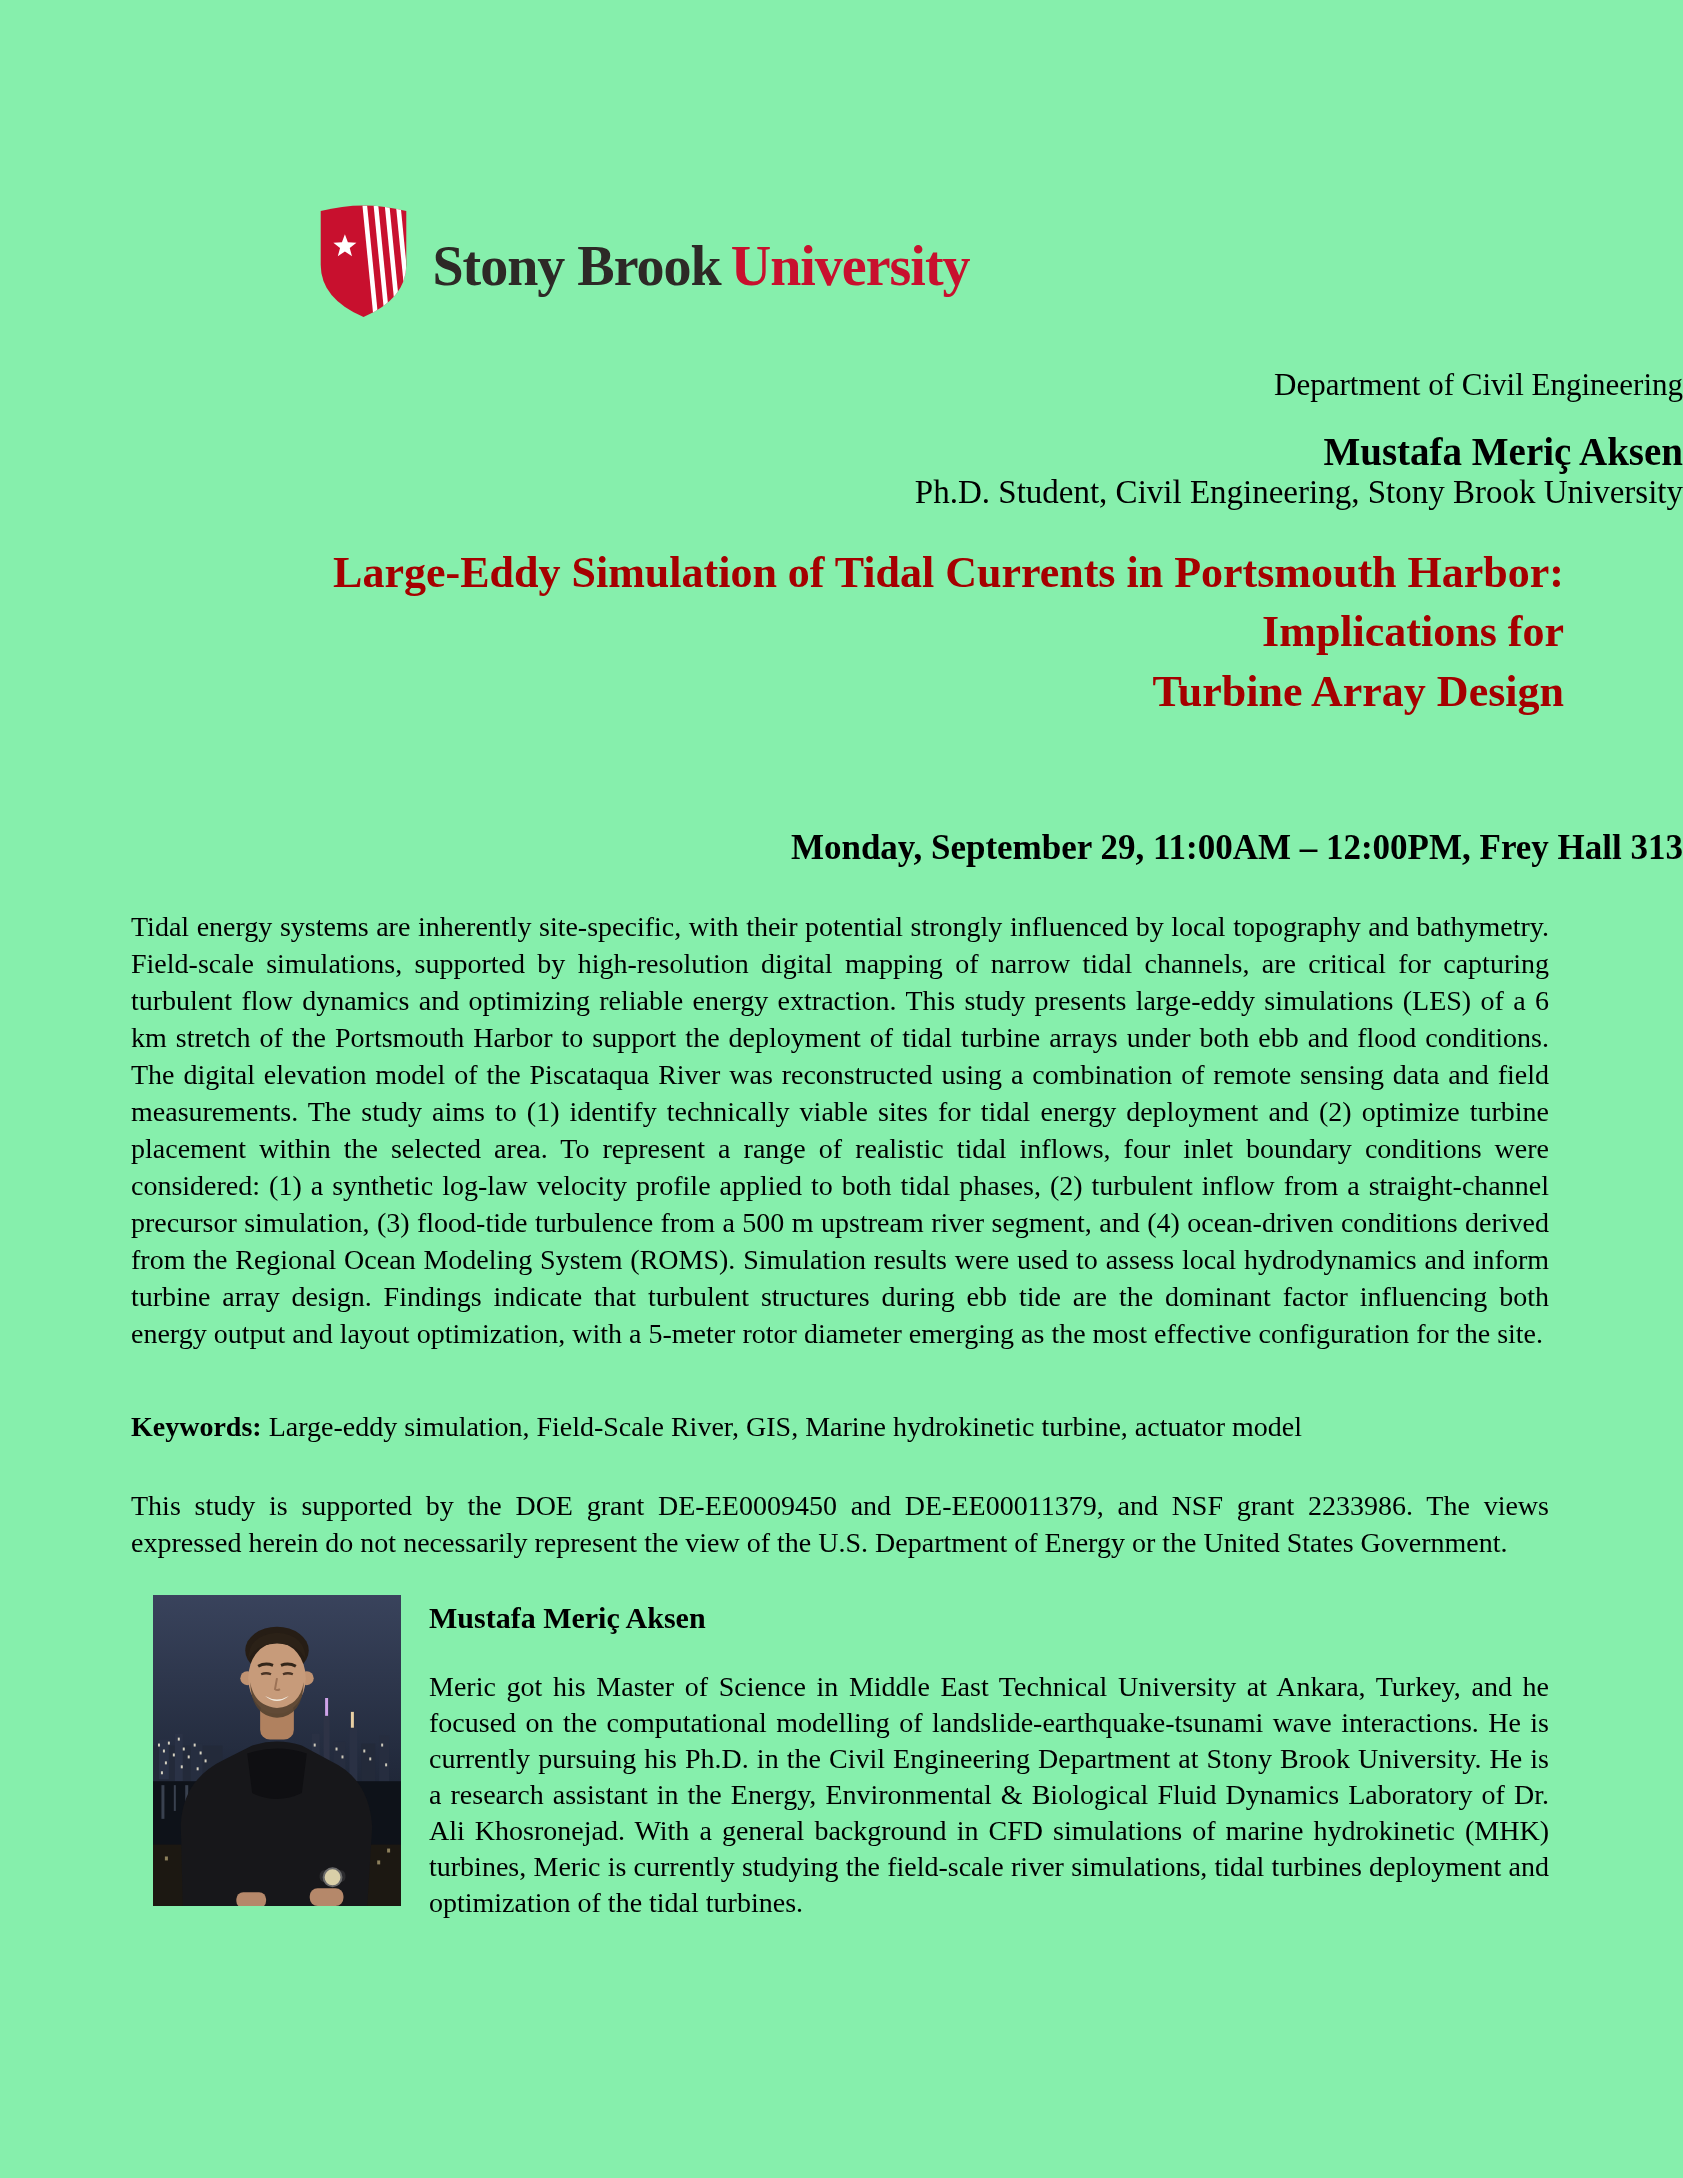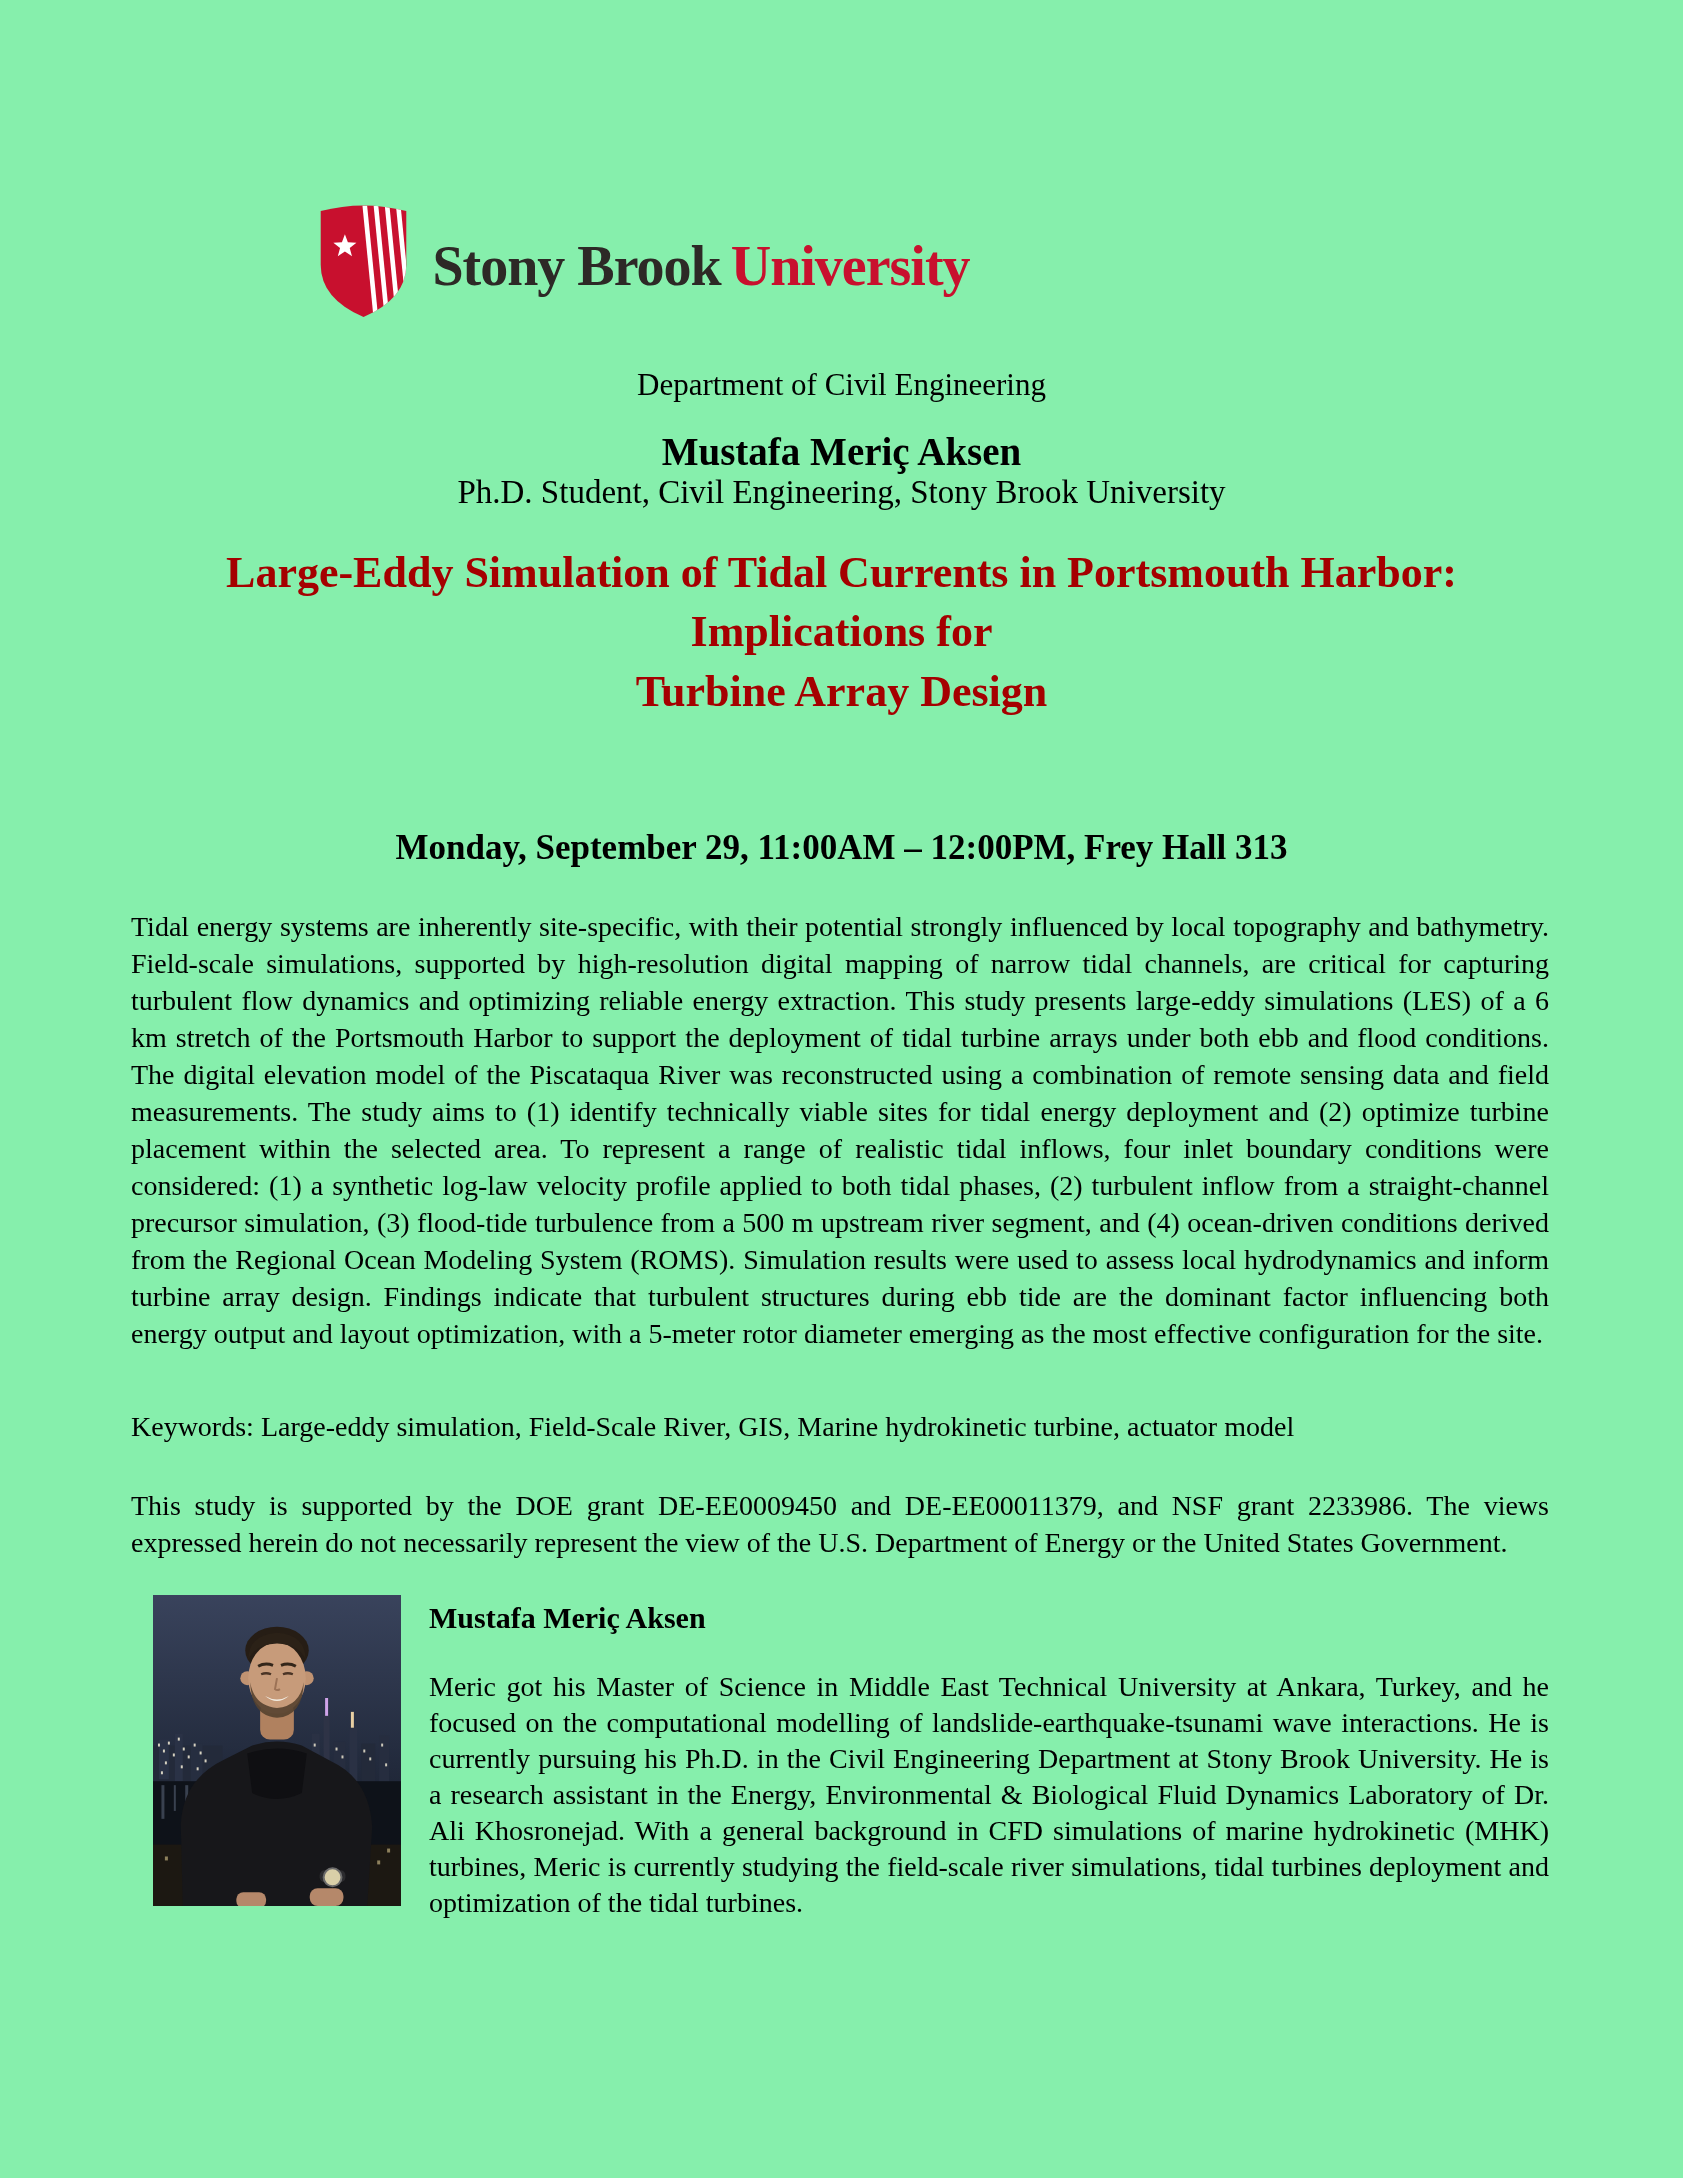--- a/index.html
+++ b/index.html
@@ -28,21 +28,21 @@
     font-weight: 600;
     letter-spacing: -1px;
     white-space: nowrap;
     line-height: 1;
     padding-top: 14px;
   }
   .wordmark .dark { color: #2d2926; }
   .wordmark .red  { color: #c8102e; margin-left: 10px; }
 
   
-  .center { text-align: center; }
+  .center { text-align: right; }
   .department   { margin-top: 46px;  font-size: 31px; color: #000; }
   .series       { margin-top: 26px;  font-size: 33px; font-weight: bold; color: #c00000; }
   .speaker      { margin-top: 26px;  font-size: 39px; font-weight: bold; color: #000; }
   .affiliation  {  font-size: 33px; color: #000; }
   .talk-title   {
     margin: 32px auto 0 auto;
     max-width: 1445px;
     font-size: 44px; font-weight: bold; color: #a50000;
     line-height: 1.35;
     white-space: pre-line;
@@ -52,21 +52,21 @@
   
   .textblock {
     width: 1418px;
     margin-left: 131px;
     font-size: 28px;
     line-height: 37px;
     text-align: justify;
   }
   .abstract  { margin-top: 40px; }
   .keywords  { margin-top: 56px; text-align: left; }
-  .keywords b { font-weight: normal; margin-top: 36px; }
+  .keywords b { font-weight: bold; margin-top: 36px; }
   .funding   { margin-top: 42px; }
 
   
   .bio {
     margin-top: 34px;
     margin-left: 131px;
     width: 1418px;
     display: flex;
     align-items: flex-start;
   }

